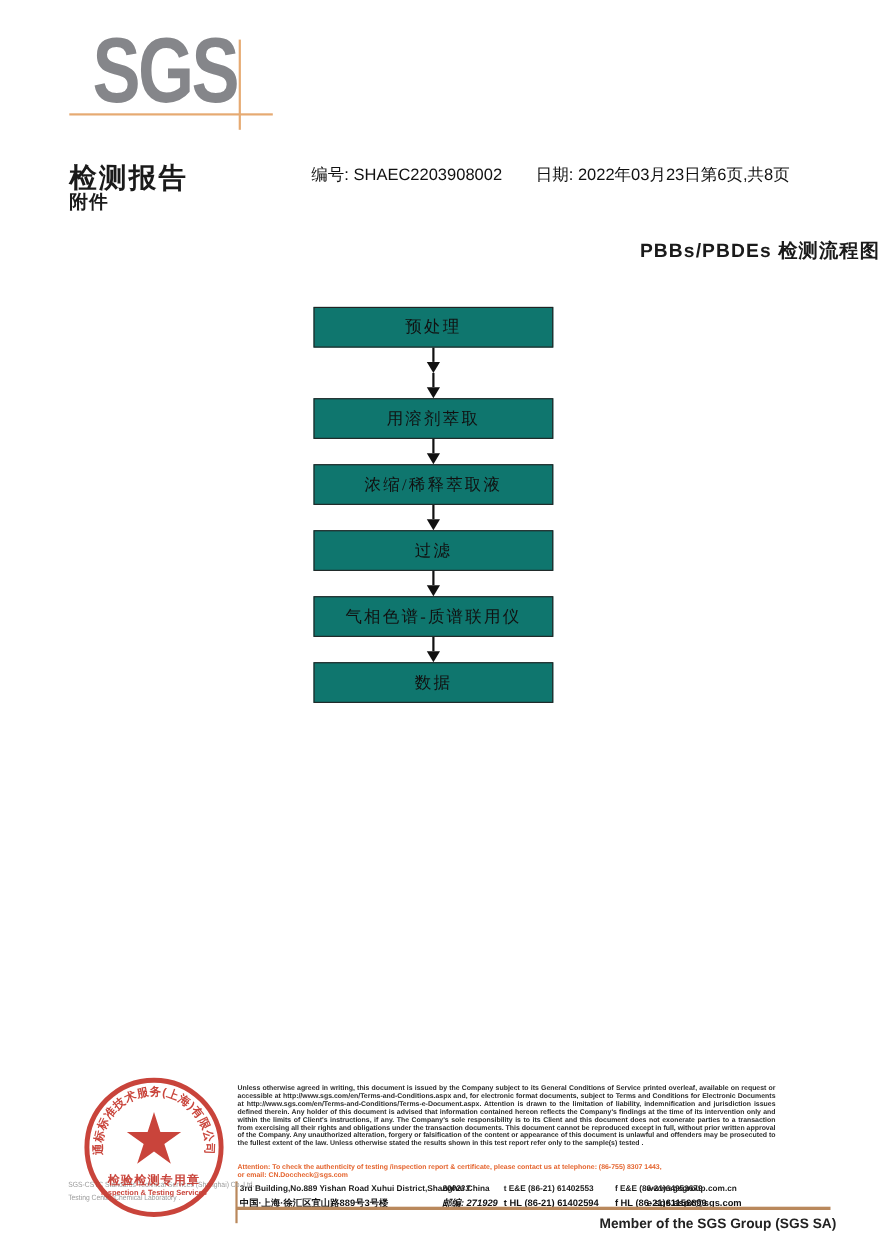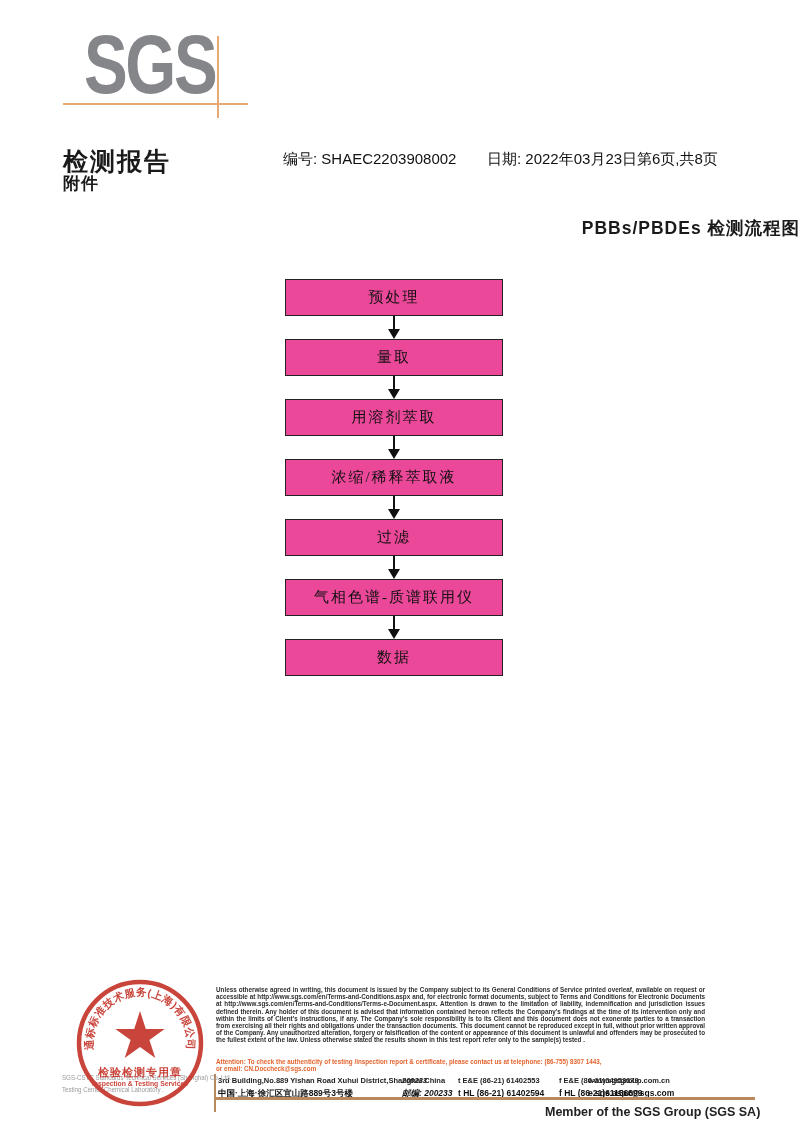--- a/index.html
+++ b/index.html
@@ -19,21 +19,21 @@
   .hdr-no   { left: 283px; }
   .hdr-date { left: 487px; }
   .hdr-page { left: 637px; }
   .attachment { position: absolute; left: 63px; top: 172px; font-size: 17px; font-weight: bold; letter-spacing: 1px; }
 
   
   .flow-title { position: absolute; left: 0; top: 216px; width: 800px; text-align: right;
     font-size: 17.5px; font-weight: bold; letter-spacing: 1px; white-space: nowrap; }
   .flowchart { position: absolute; left: 285px; top: 279px; width: 218px;
     display: flex; flex-direction: column; }
-  .flow-box { width: 218px; height: 37px; border: 1px solid #222; background: #ec4899;
+  .flow-box { width: 218px; height: 37px; border: 1px solid #222; background: #0f766e;
     display: flex; align-items: center; justify-content: center;
     font-family: "Liberation Serif", serif; font-size: 15px; color: #111; letter-spacing: 2px; white-space: nowrap; }
   .flow-arrow { height: 23px; display: flex; flex-direction: column; align-items: center; }
   .flow-arrow .shaft { width: 2px; height: 13px; background: #111; }
   .flow-arrow .head { width: 0; height: 0; border-left: 6px solid transparent;
     border-right: 6px solid transparent; border-top: 10px solid #111; }
 
   
   .company-gray { position: absolute; left: 62px; color: #9b9b9b; font-size: 7px;
     transform: scaleX(0.88); transform-origin: left top; white-space: nowrap; z-index: 1; }
@@ -76,21 +76,20 @@
 <div class="hdr-item hdr-page">第6页,共8页</div>
 <div class="attachment">附件</div>
 
 <div class="flow-title">PBBs/PBDEs 检测流程图</div>
 <div class="flowchart">
   <div class="flow-box">预处理</div>
   <div class="flow-arrow">
       <div class="shaft"></div>
       <div class="head"></div>
     </div>
-  <div class="flow-box">量取</div>
   <div class="flow-arrow">
       <div class="shaft"></div>
       <div class="head"></div>
     </div>
   <div class="flow-box">用溶剂萃取</div>
   <div class="flow-arrow">
       <div class="shaft"></div>
       <div class="head"></div>
     </div>
   <div class="flow-box">浓缩/稀释萃取液</div>
@@ -133,21 +132,21 @@
 
 <div class="addr-row en">
   <span class="addr-col c0">3rd Building,No.889 Yishan Road Xuhui District,Shanghai China</span>
   <span class="addr-col c1">200233</span>
   <span class="addr-col c2">t E&amp;E (86-21) 61402553</span>
   <span class="addr-col c3">f E&amp;E (86-21)64953679</span>
   <span class="addr-col c4">www.sgsgroup.com.cn</span>
 </div>
 <div class="addr-row cn">
   <span class="addr-col c0">中国·上海·徐汇区宜山路889号3号楼</span>
-  <span class="addr-col c1">邮编: 200233</span>
+  <span class="addr-col c1">邮编: 271929</span>
   <span class="addr-col c2">t HL (86-21) 61402594</span>
   <span class="addr-col c3">f HL (86-21)61156899</span>
   <span class="addr-col c4">e  sgs.aspx@sgs.com</span>
 </div>
 
 <div class="foot-hline"></div>
 <div class="foot-vline"></div>
 <div class="member-line">Member of the SGS Group (SGS SA)</div>
 
 </body></html>

